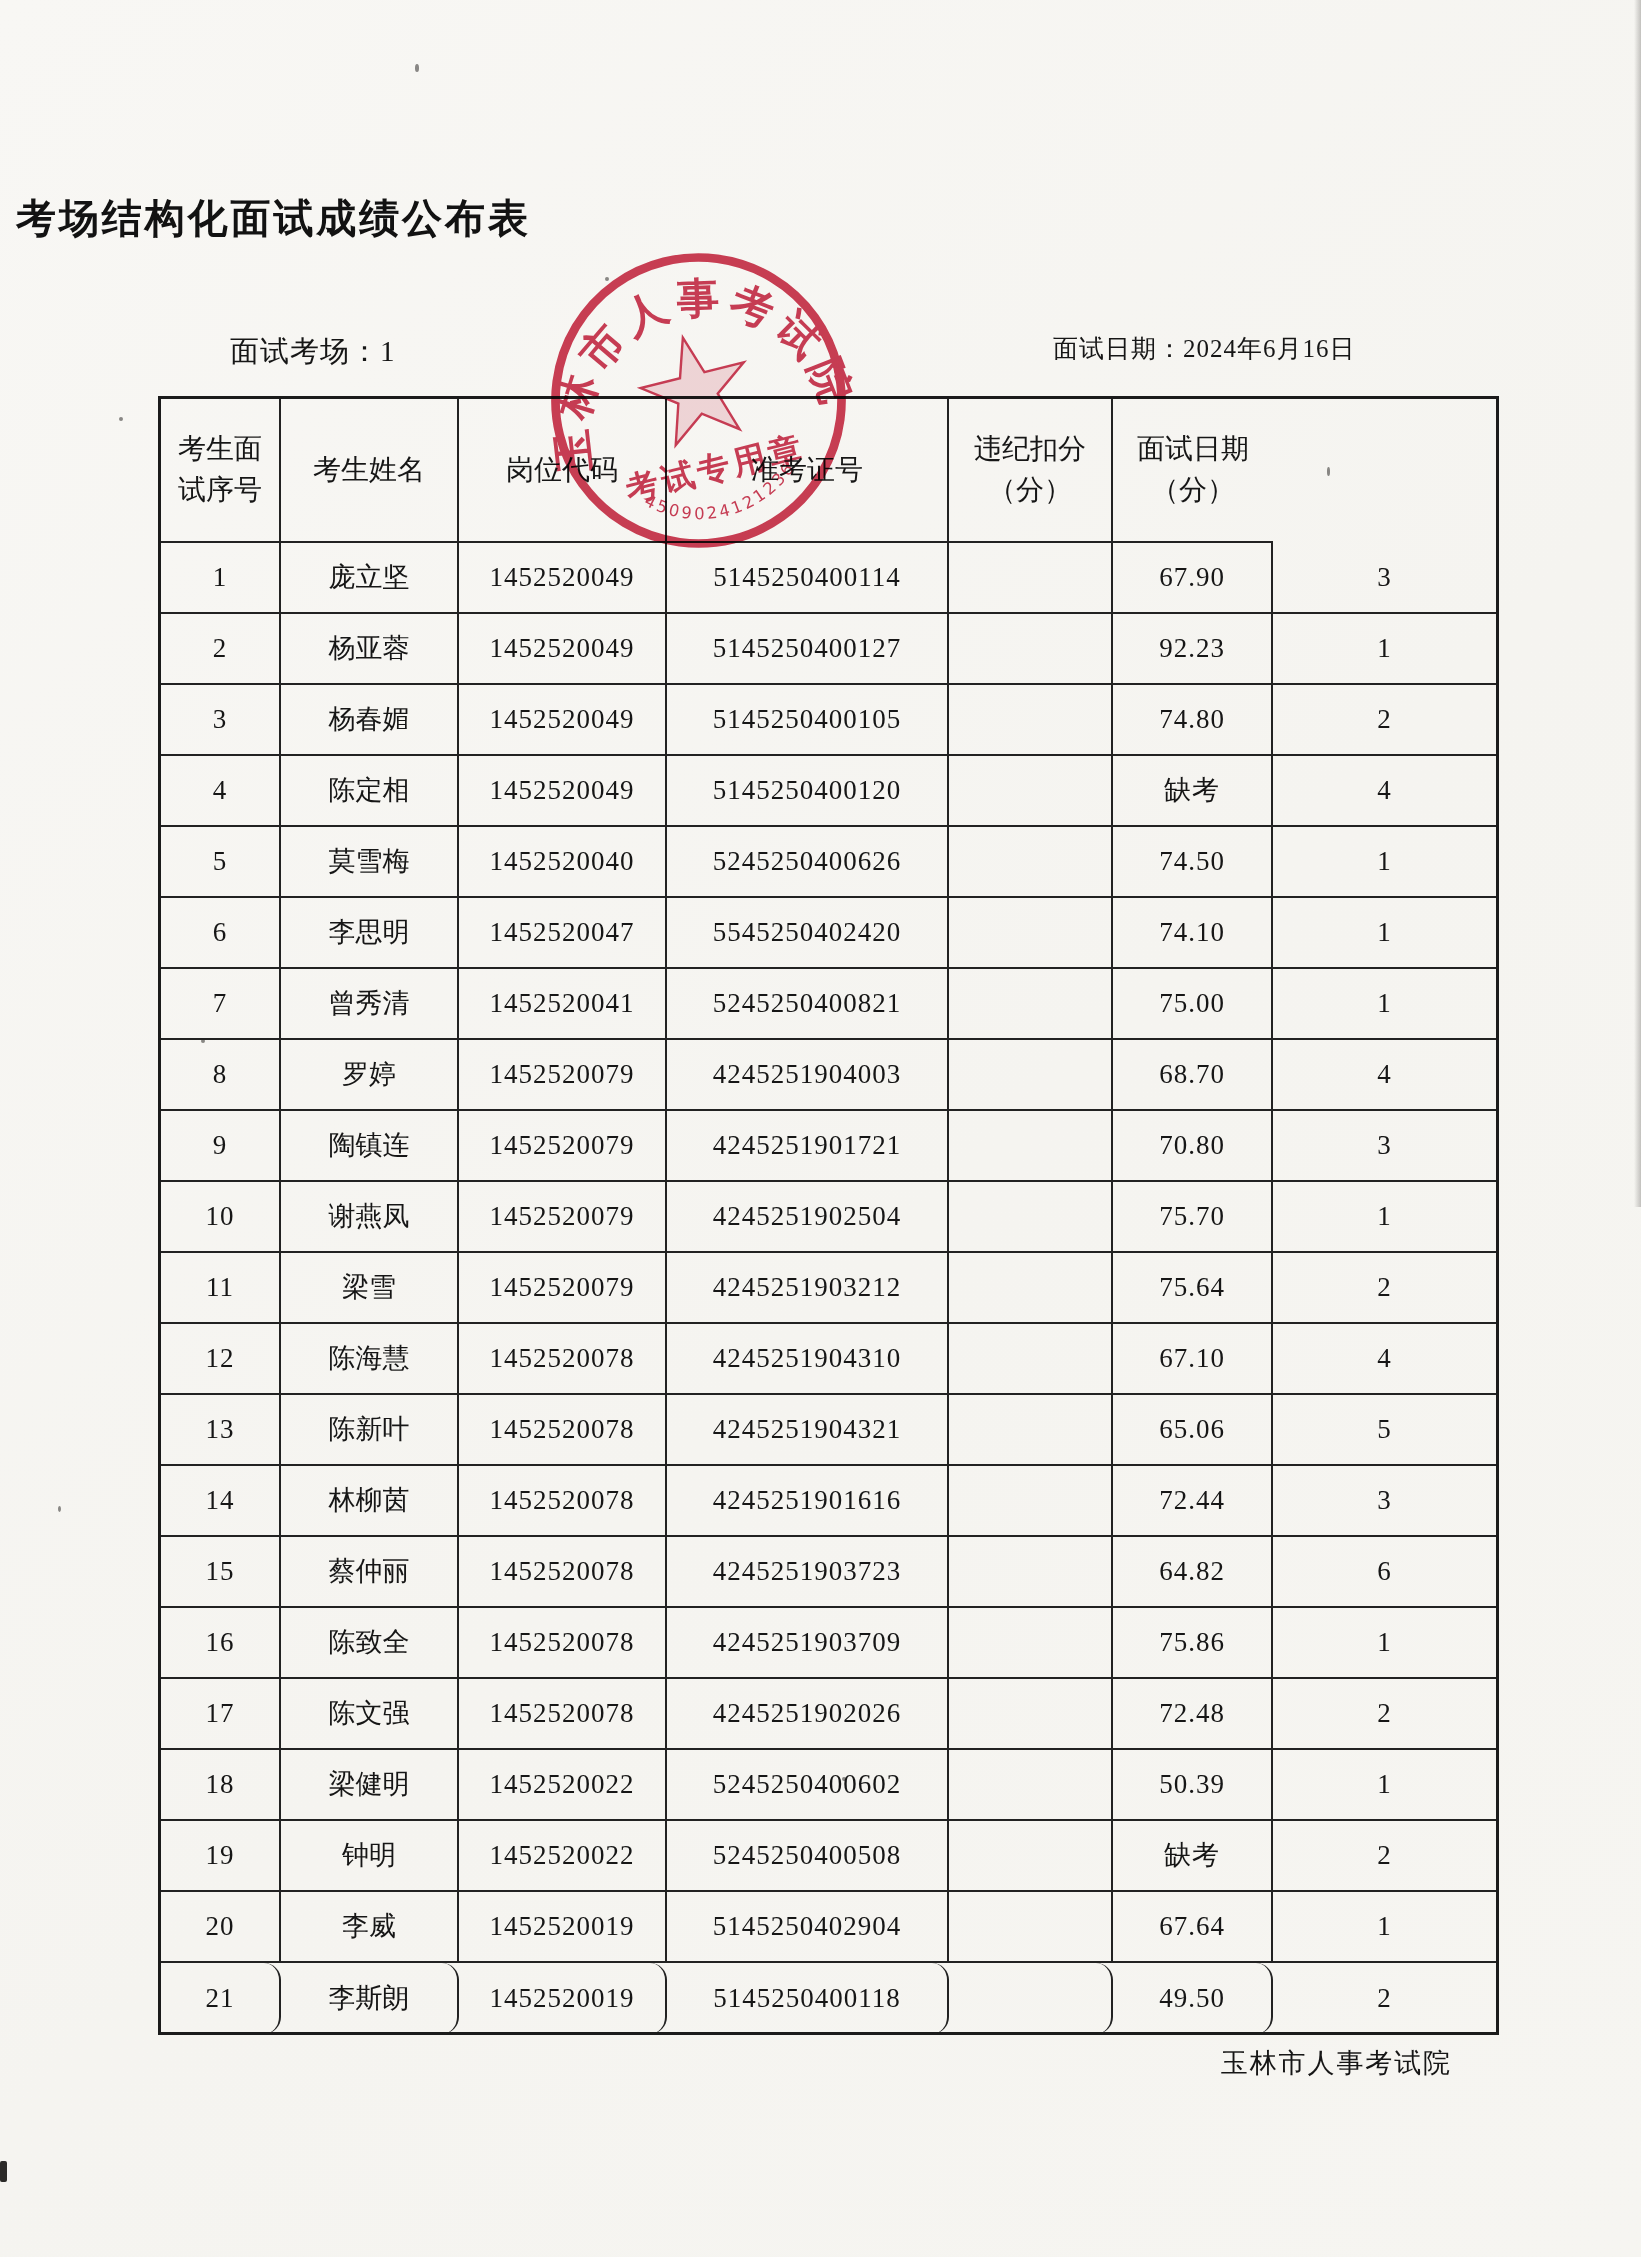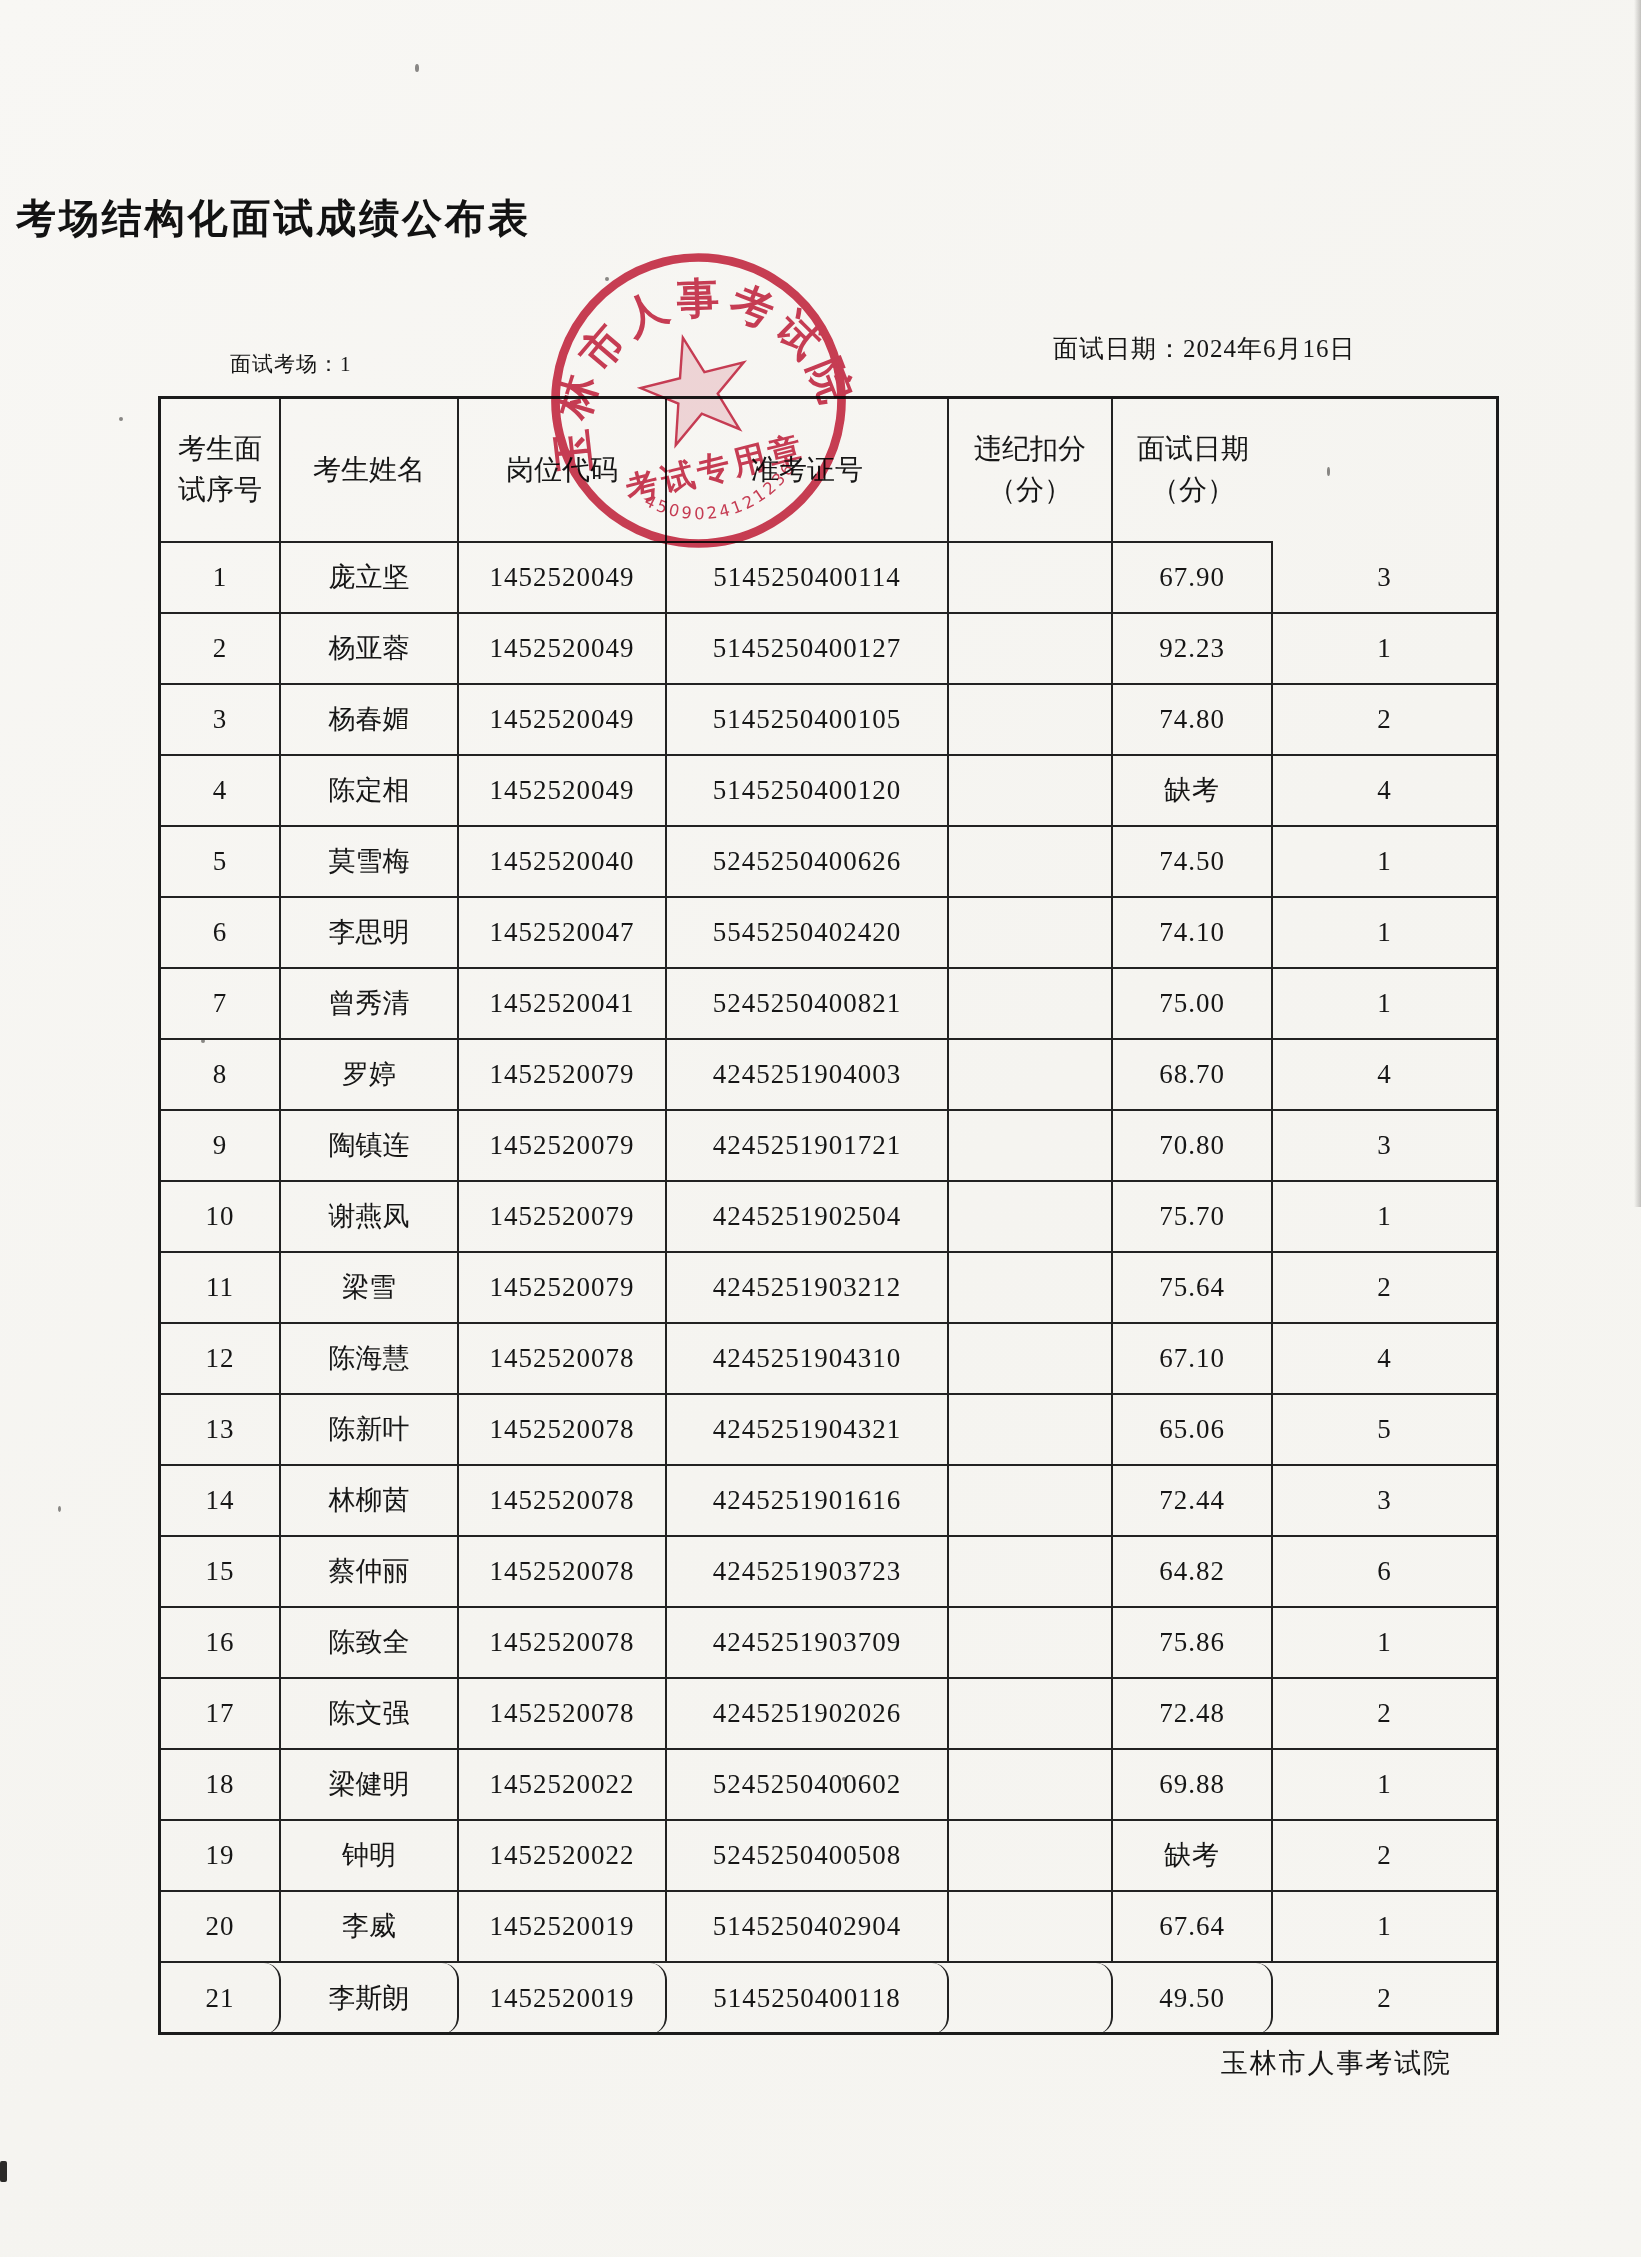--- a/index.html
+++ b/index.html
@@ -13,21 +13,21 @@
   .edge-right{position:absolute;right:0;top:0;width:6.8px;height:1207px;
     background:linear-gradient(to left,rgba(110,108,105,.38),rgba(110,108,105,0));}
   .nick{position:absolute;left:0;top:2161px;width:6.8px;height:21px;background:#2b2a28;border-radius:1.9px;}
   .speck{position:absolute;background:rgba(45,44,42,.55);border-radius:50%;}
   
   .title{
     position:absolute;left:16px;right:13.5px;top:191px;text-align:left;
     font-family:"Liberation Sans","DejaVu Sans",sans-serif;
     font-size:40px;font-weight:bold;letter-spacing:2.9px;color:#121212;
   }
-  .meta-room{position:absolute;left:230px;top:332px;font-size:21px;letter-spacing:1px;margin-top:18px;}
+  .meta-room{position:absolute;left:230px;top:332px;font-size:29px;letter-spacing:1px;}
   .meta-date{position:absolute;left:1053px;top:332px;font-size:25px;letter-spacing:1px;}
   
   .table{
     position:absolute;left:158px;top:396px;width:1341px;height:1639px;
     border:3.9px solid #1b1b1b;box-sizing:border-box;
   }
   .trow{display:grid;grid-template-columns:120px 178px 208px 282px 164px 160px 1fr;}
   .thead{height:144px;}
   .tbodyrow{height:71px;}
   .tcell{
@@ -239,21 +239,21 @@
         <div class="tcell num"></div>
         <div class="tcell num">72.48</div>
         <div class="tcell num">2</div>
       </div>
       <div class="trow tbodyrow">
         <div class="tcell num">18</div>
         <div class="tcell">梁健明</div>
         <div class="tcell num">1452520022</div>
         <div class="tcell num">5245250400602</div>
         <div class="tcell num"></div>
-        <div class="tcell num">69.88</div>
+        <div class="tcell num">50.39</div>
         <div class="tcell num">1</div>
       </div>
       <div class="trow tbodyrow">
         <div class="tcell num">19</div>
         <div class="tcell">钟明</div>
         <div class="tcell num">1452520022</div>
         <div class="tcell num">5245250400508</div>
         <div class="tcell num"></div>
         <div class="tcell num">缺考</div>
         <div class="tcell num">2</div>

